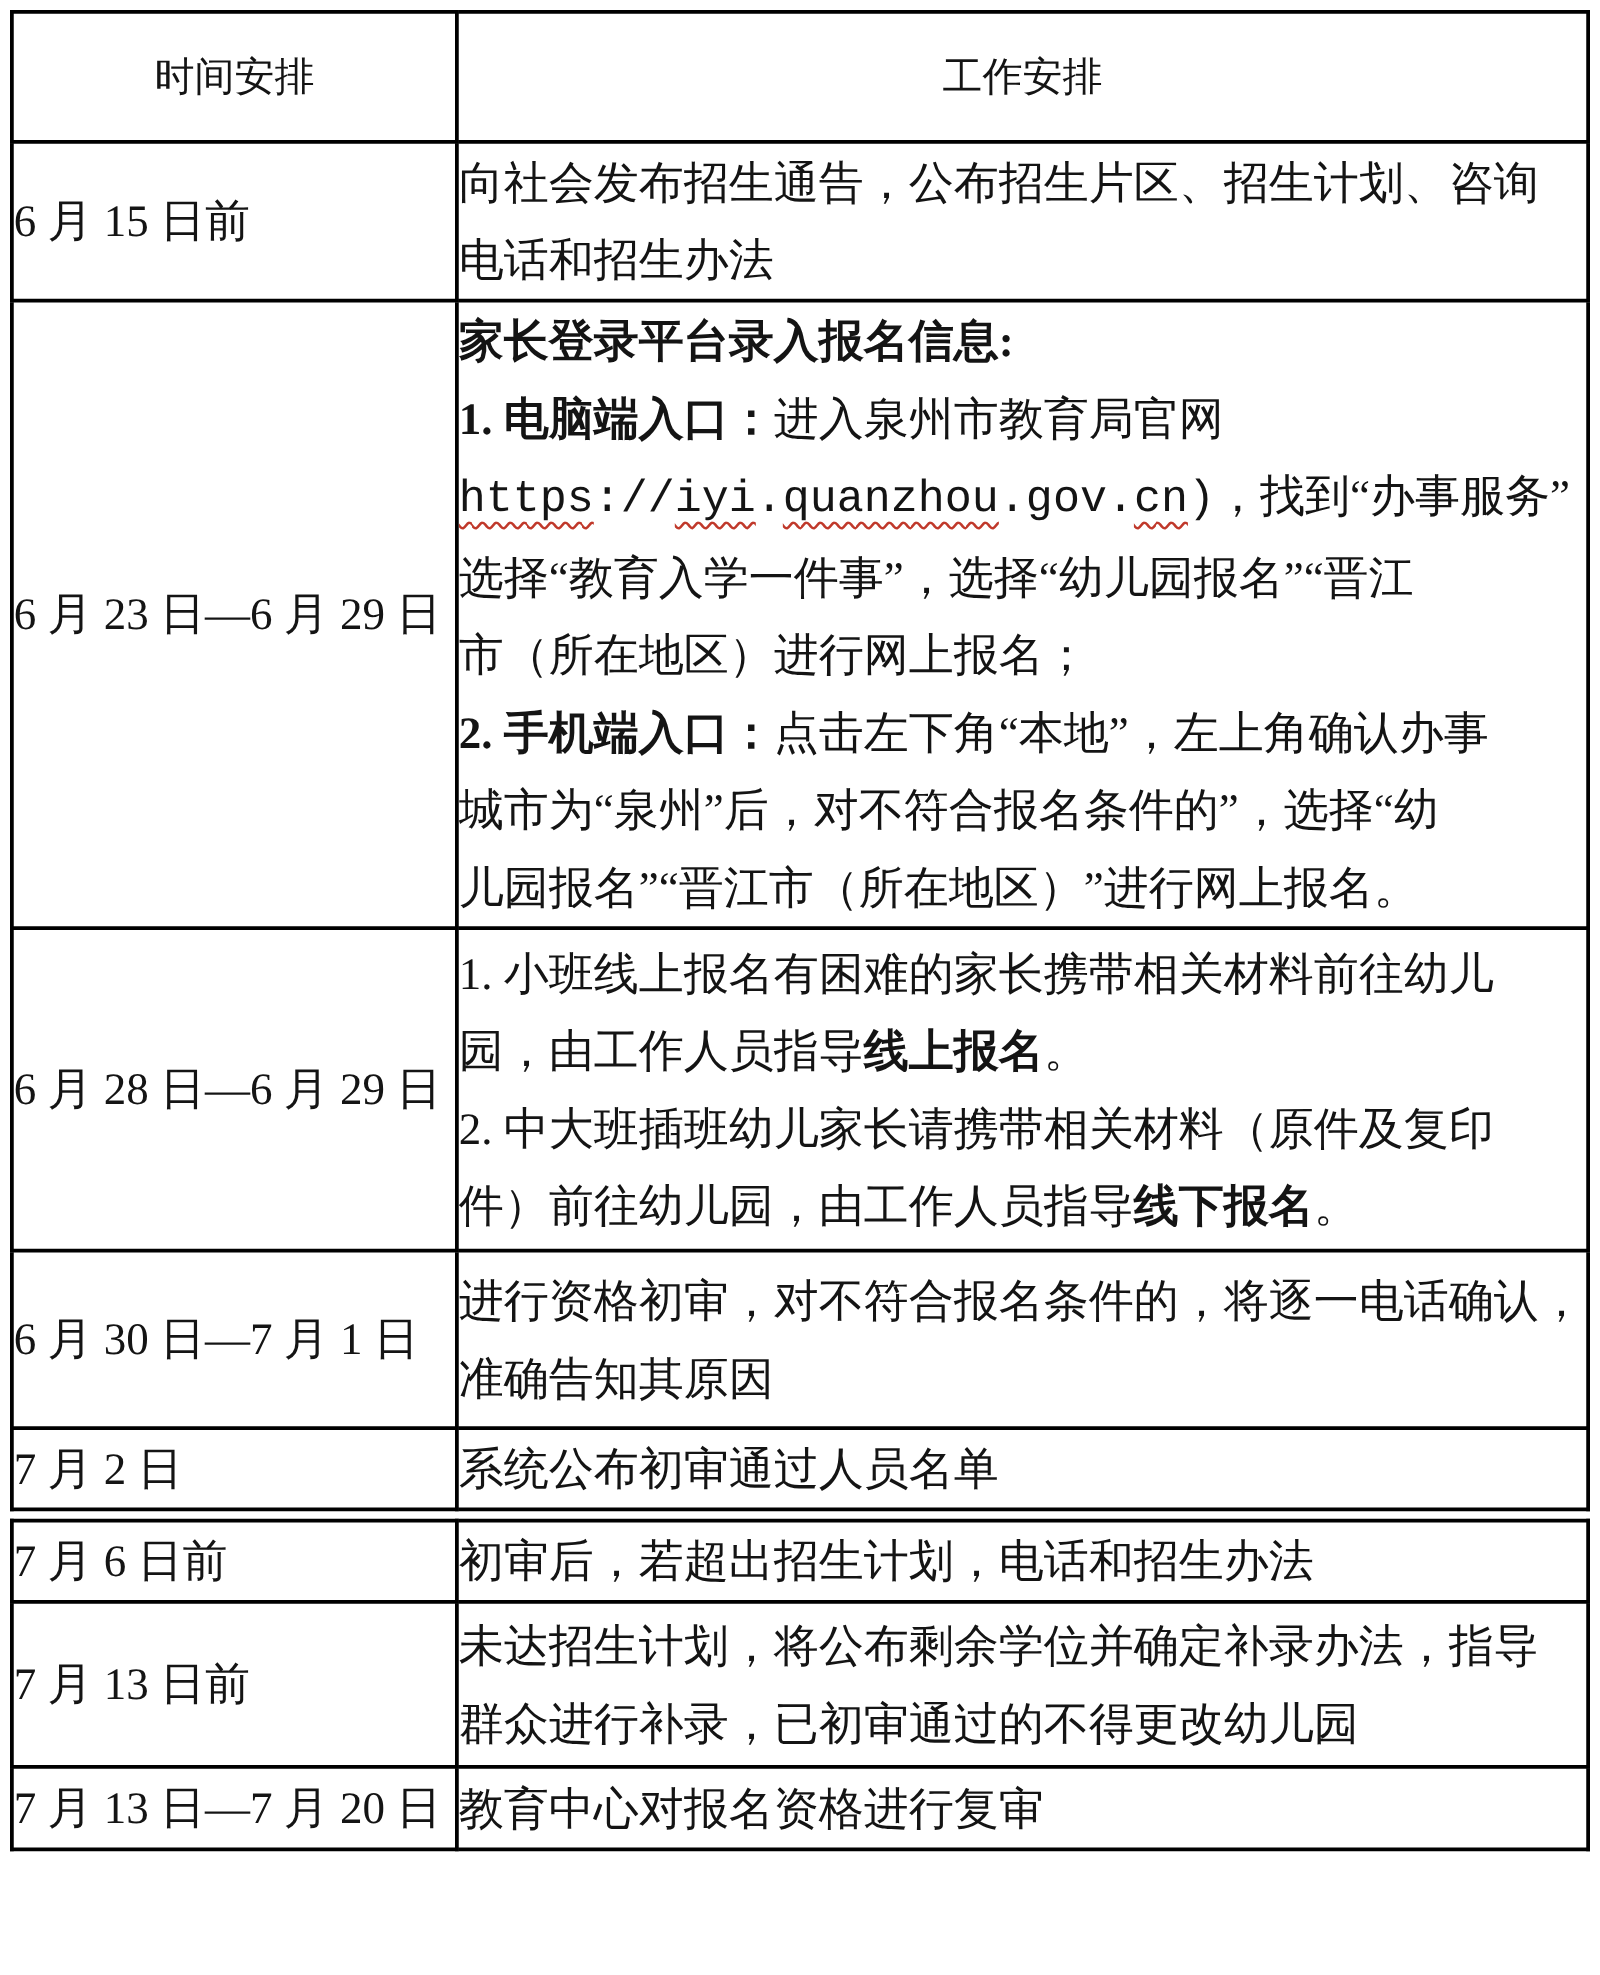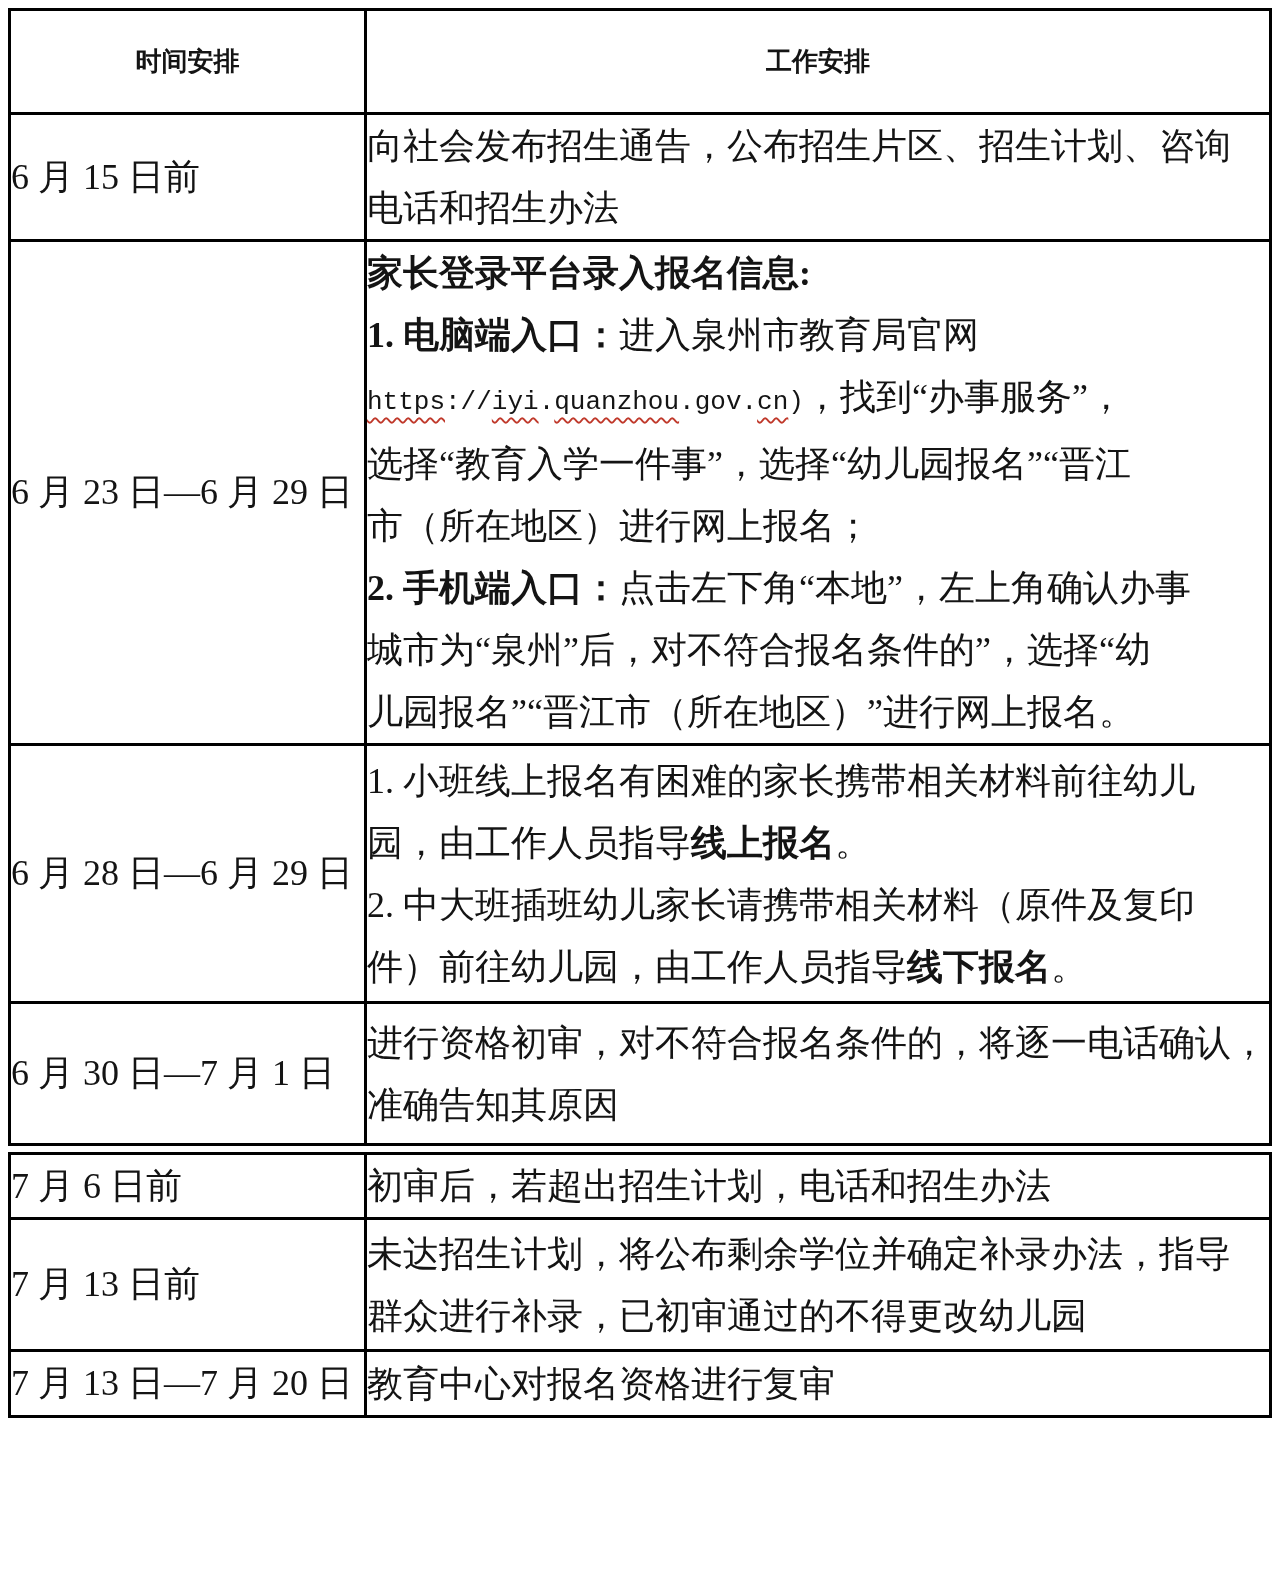--- a/index.html
+++ b/index.html
@@ -23,40 +23,40 @@
     table-layout: fixed;
   }
   table.schedule td, table.schedule th {
     border: 3px solid #000000;
     padding: 0;
     vertical-align: middle;
     overflow: hidden;
   }
   col.col-time { width: 356px; }
   th.hdr {
-    font-weight: bold;
-    font-size: 26px;
+    font-weight: normal;
+    font-size: 32px;
   }
   td.time-cell {
     font-size: 36px;
     white-space: nowrap;
   }
   td.work-cell {
     font-size: 36px;
     padding: 0 2px;
     text-align: left;
   }
   .line {
     line-height: 62px;
     white-space: nowrap;
   }
   .b { font-weight: bold; }
   .mono {
     font-family: "Liberation Mono", "DejaVu Sans Mono", monospace;
-    font-size: 26px;
+    font-size: 36px;
   }
   .wavy {
     text-decoration-line: underline;
     text-decoration-style: wavy;
     text-decoration-color: #c0392b;
     text-decoration-thickness: 2px;
     text-underline-offset: 8px;
   }
   .rh-hdr { height: 104px; }
   .rh1 { height: 122px; }
@@ -119,20 +119,26 @@
     </tr>
 
     <tr class="rh4">
       <td class="time-cell">6 月 30 日—7 月 1 日</td>
       <td class="work-cell">
         <div class="line">进行资格初审，对不符合报名条件的，将逐一电话确认，</div>
         <div class="line">准确告知其原因</div>
       </td>
     </tr>
 
+    <tr class="rh5">
+      <td class="time-cell">7 月 2 日</td>
+      <td class="work-cell">
+        <div class="line">系统公布初审通过人员名单</div>
+      </td>
+    </tr>
   </tbody>
     </table>
 
   <table class="schedule table-b">
     <colgroup>
         <col class="col-time">
         <col class="col-work">
       </colgroup>
 
     <tbody>

